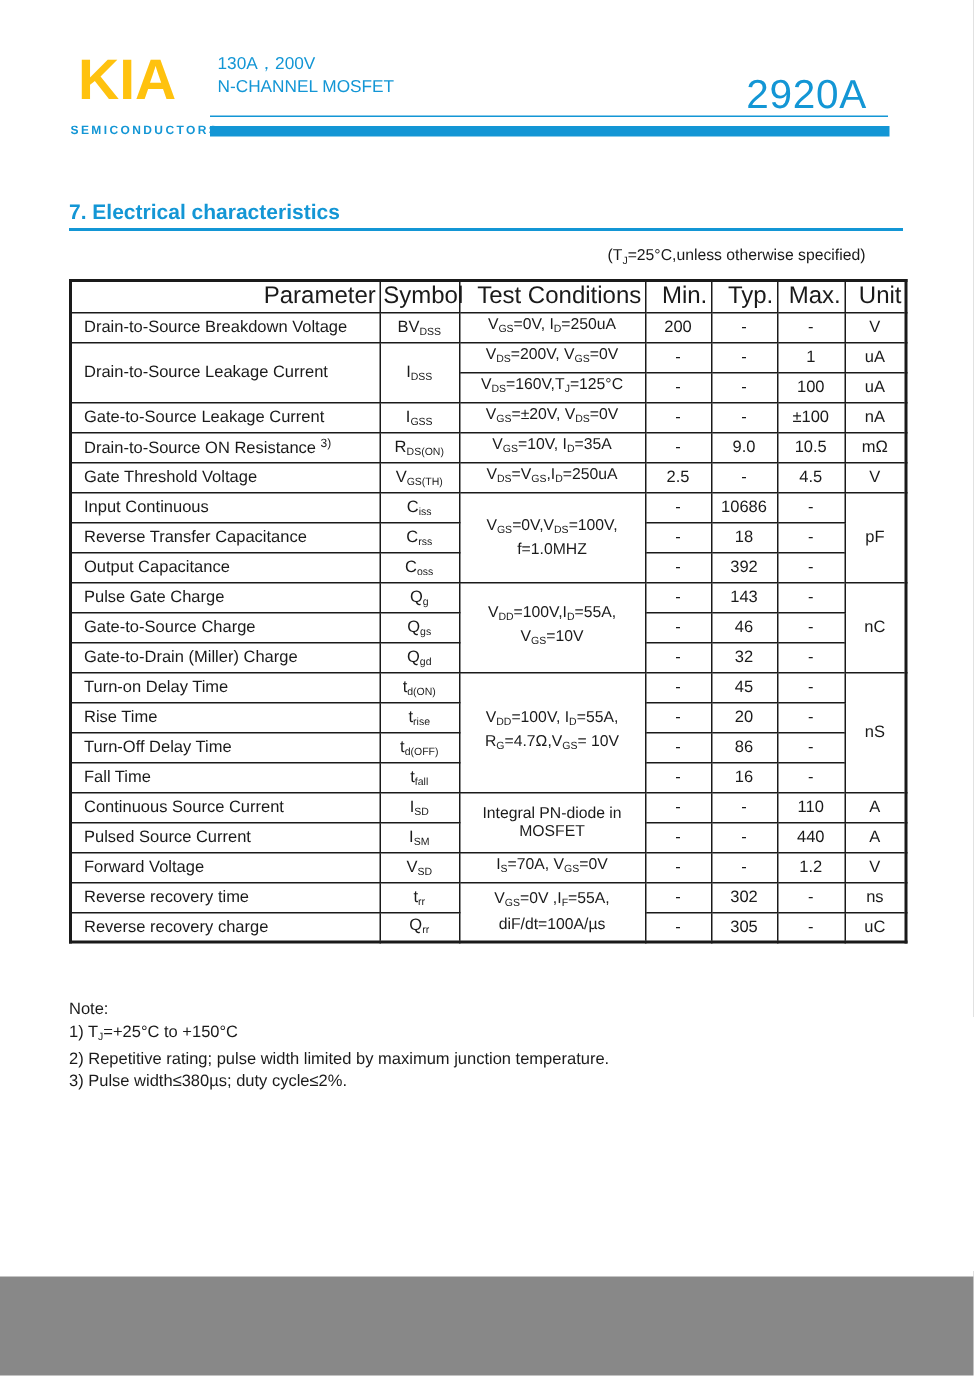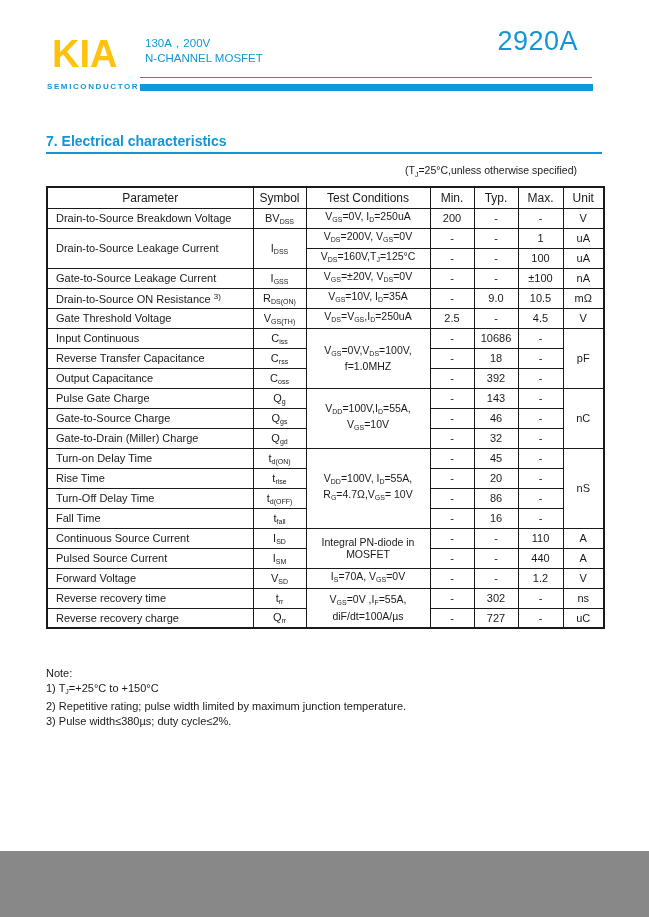--- a/index.html
+++ b/index.html
@@ -23,21 +23,21 @@
     position:absolute;left:47px;top:82px;
     font-size:8px;font-weight:bold;letter-spacing:1.6px;
     color:var(--accent);
   }
   .head-center{
     position:absolute;left:145px;top:36px;
     font-size:11.5px;font-weight:normal;line-height:15px;
     color:var(--accent);
   }
   .part-number{
-    position:absolute;right:71px;top:26px;
+    position:absolute;right:71px;top:48px;
     font-size:27px;font-weight:normal;color:var(--accent);
     letter-spacing:0.5px;
   }
   .rule-thin{position:absolute;left:140px;top:77px;width:452px;height:1px;background:var(--accent);}
   .rule-thick{position:absolute;left:140px;top:84px;width:453px;height:7px;background:var(--accent);}
   
   .section-title{
     position:absolute;left:46px;top:133px;
     font-size:14px;font-weight:bold;color:var(--accent);
   }
@@ -48,21 +48,21 @@
   }
   .cond-note sub{font-size:7px;}
   
   table.ec{
     position:absolute;left:46px;top:186px;width:557px;
     border-collapse:collapse;table-layout:fixed;
     font-size:11px;color:#1a1a1a;
   }
   table.ec,table.ec th,table.ec td{border:1px solid var(--border);}
   table.ec{border:2px solid var(--border);}
-  table.ec th{height:21px;font-weight:normal;font-size:12px;text-align:center;padding:0 2px;}
+  table.ec th{height:21px;font-weight:normal;font-size:16px;text-align:right;padding:0 2px;}
   table.ec td{height:20px;text-align:center;padding:0 2px;vertical-align:middle;}
   table.ec td.param{text-align:left;padding:0 4px 0 8px;}
   table.ec td.sym{font-size:11px;}
   table.ec td.cond{font-size:10.5px;line-height:12.5px;}
   table.ec sub{font-size:7px;vertical-align:-2px;}
   table.ec sup{font-size:8px;vertical-align:4px;}
   col.c1{width:206px;}col.c2{width:53px;}col.c3{width:124px;}
   col.c4{width:44px;}col.c5{width:44px;}col.c6{width:45px;}col.c7{width:41px;}
   
   .notes{
@@ -283,21 +283,21 @@
           <td rowspan="2" class="cond">V<sub>GS</sub>=0V ,I<sub>F</sub>=55A,<br>diF/dt=100A/µs</td>
           <td class="num">-</td>
           <td class="num">302</td>
           <td class="num">-</td>
           <td class="unit">ns</td>
         </tr>
         <tr>
           <td class="param">Reverse recovery charge</td>
           <td class="sym">Q<sub>rr</sub></td>
           <td class="num">-</td>
-          <td class="num">727</td>
+          <td class="num">305</td>
           <td class="num">-</td>
           <td class="unit">uC</td>
         </tr>
       </tbody>
   </table>
 
   <div class="notes">
     <div>Note:</div>
     <div>1) T<sub>J</sub>=+25°C to +150°C</div>
     <div>2) Repetitive rating; pulse width limited by maximum junction temperature.</div>

